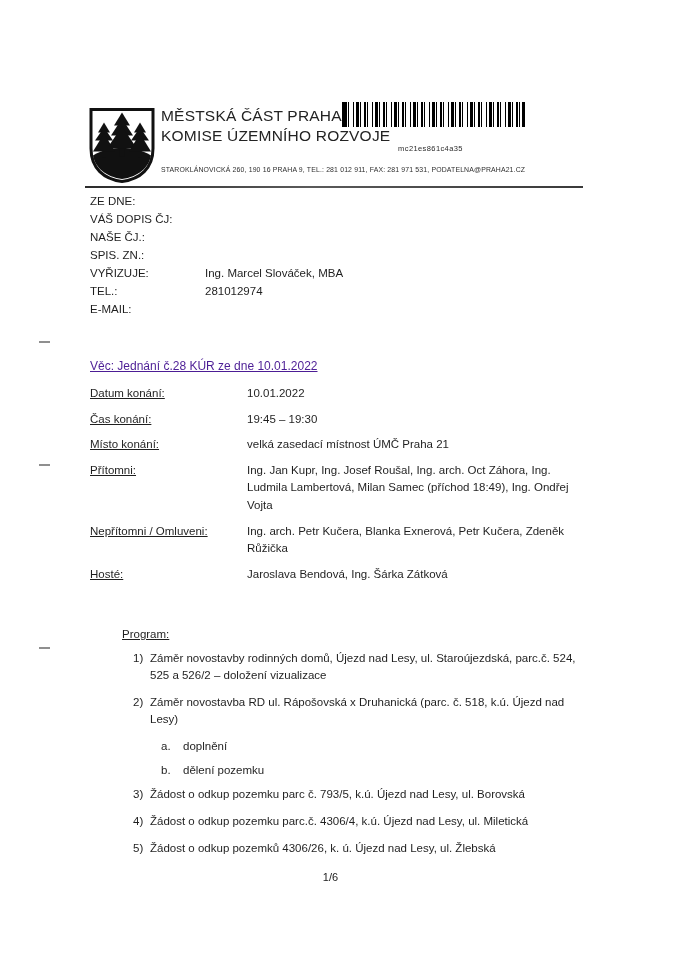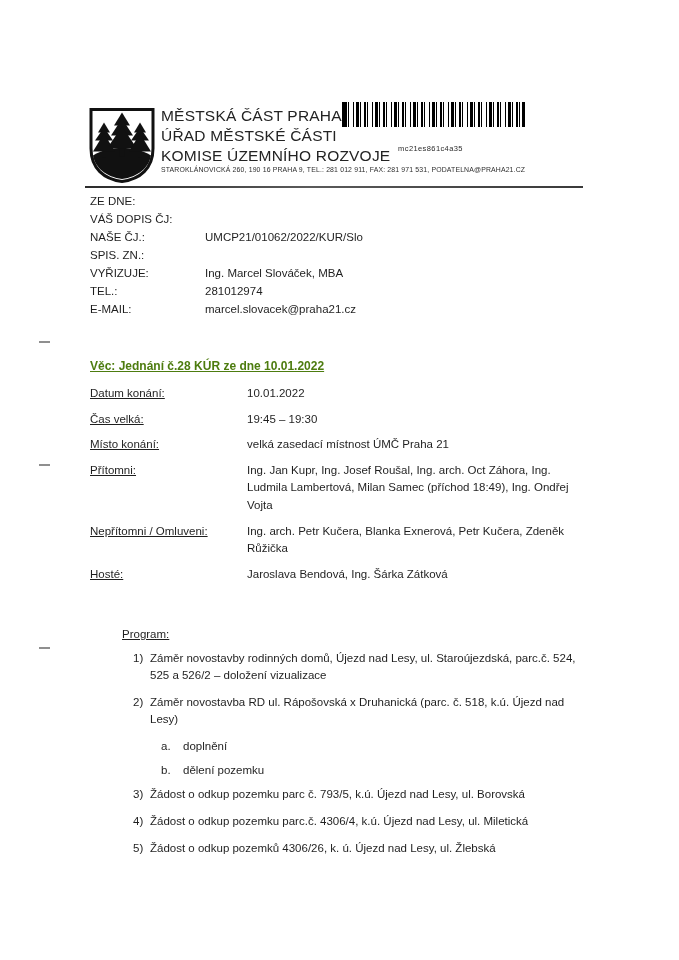--- a/index.html
+++ b/index.html
@@ -28,21 +28,21 @@
     border-left:3px solid #000;border-right:3px solid #000;
   }
   .barcode-text{position:absolute;left:342px;top:144px;width:177px;text-align:center;font-size:7.5px;color:#2a2a2a;letter-spacing:0.4px;}
   .header-rule{position:absolute;left:85px;top:186px;width:498px;height:2px;background:linear-gradient(90deg,#2c2c2c 0%,#5a5a5a 45%,#3a3a3a 100%);}
   
   .ref-fields{position:absolute;left:90px;top:192px;font-size:11.5px;}
   .ref-row{display:flex;height:18px;line-height:18px;}
   .ref-label{width:115px;flex:none;}
   .ref-value{white-space:nowrap;}
   
-  .subject{position:absolute;left:90px;top:359px;font-size:12px;font-weight:bold;text-decoration:underline;color:#4d7c0f;}
+  .subject{position:absolute;left:90px;top:359px;font-size:12px;font-weight:normal;text-decoration:underline;color:#4c1d95;}
   
   .meeting{position:absolute;left:90px;top:385px;width:502px;font-size:11.5px;}
   .m-row{display:flex;margin-bottom:8px;line-height:17.6px;}
   .m-label{width:157px;flex:none;text-decoration:underline;}
   .m-value{width:345px;}
   
   .program-heading{position:absolute;left:90px;top:628px;font-size:11.5px;text-decoration:underline;padding-left:32px;}
   .program-list{position:absolute;left:133px;top:650px;width:460px;font-size:11.5px;}
   .p-item{display:flex;margin-bottom:10px;line-height:17px;}
   .p-num{width:17px;flex:none;}
@@ -77,70 +77,67 @@
         <polygon points="52,16 46,26 58,26"></polygon>
         <polygon points="52,21 43,34 61,34"></polygon>
         <polygon points="52,27 41,45 63,45"></polygon>
         <rect x="50" y="45" width="4" height="6"></rect>
       </g>
     </svg>
   </div>
 
   <div class="org-block">
     <div class="org-line">MĚSTSKÁ ČÁST PRAHA 21</div>
-    <div class="org-line">ÚŘAD MĚSTSKÉ ČÁSTI</div>
     <div class="org-line">KOMISE ÚZEMNÍHO ROZVOJE</div>
   </div>
   <div class="address-line">STAROKLÁNOVICKÁ 260, 190 16  PRAHA 9, TEL.: 281 012 911, FAX: 281 971 531, PODATELNA@PRAHA21.CZ</div>
 
   <div class="barcode"></div>
   <div class="barcode-text">mc21es861c4a35</div>
 
   <div class="header-rule"></div>
 
   <div class="ref-fields">
     <div class="ref-row">
       <span class="ref-label">ZE DNE:</span>
       <span class="ref-value"></span>
     </div>
     <div class="ref-row">
       <span class="ref-label">VÁŠ DOPIS ČJ:</span>
       <span class="ref-value"></span>
     </div>
     <div class="ref-row">
       <span class="ref-label">NAŠE ČJ.:</span>
-      <span class="ref-value">UMCP21/01062/2022/KUR/Slo</span>
     </div>
     <div class="ref-row">
       <span class="ref-label">SPIS. ZN.:</span>
       <span class="ref-value"></span>
     </div>
     <div class="ref-row">
       <span class="ref-label">VYŘIZUJE:</span>
       <span class="ref-value">Ing. Marcel Slováček, MBA</span>
     </div>
     <div class="ref-row">
       <span class="ref-label">TEL.:</span>
       <span class="ref-value">281012974</span>
     </div>
     <div class="ref-row">
       <span class="ref-label">E-MAIL:</span>
-      <span class="ref-value">marcel.slovacek@praha21.cz</span>
     </div>
   </div>
 
   <div class="subject">Věc: Jednání č.28 KÚR ze dne 10.01.2022</div>
 
   <div class="meeting">
     <div class="m-row">
       <span class="m-label">Datum konání:</span>
       <span class="m-value">10.01.2022</span>
     </div>
     <div class="m-row">
-      <span class="m-label">Čas velká:</span>
+      <span class="m-label">Čas konání:</span>
       <span class="m-value">19:45 – 19:30</span>
     </div>
     <div class="m-row">
       <span class="m-label">Místo konání:</span>
       <span class="m-value">velká zasedací místnost ÚMČ Praha 21</span>
     </div>
     <div class="m-row">
       <span class="m-label">Přítomni:</span>
       <span class="m-value">Ing. Jan Kupr, Ing. Josef Roušal, Ing. arch. Oct Záhora, Ing. Ludmila Lambertová, Milan Samec (příchod 18:49), Ing. Ondřej Vojta</span>
     </div>
@@ -179,18 +176,19 @@
     <div class="p-item">
       <span class="p-num">4)</span>
       <span class="p-text">Žádost o odkup pozemku parc.č. 4306/4, k.ú. Újezd nad Lesy, ul. Miletická</span>
     </div>
     <div class="p-item">
       <span class="p-num">5)</span>
       <span class="p-text">Žádost o odkup pozemků 4306/26, k. ú. Újezd nad Lesy, ul. Žlebská</span>
     </div>
   </div>
 
+  <div class="page-number">1/6</div>
 
   <div class="fold-mark fold-1"></div>
   <div class="fold-mark fold-2"></div>
   <div class="fold-mark fold-3"></div>
 
 </div>
 
 </body></html>

